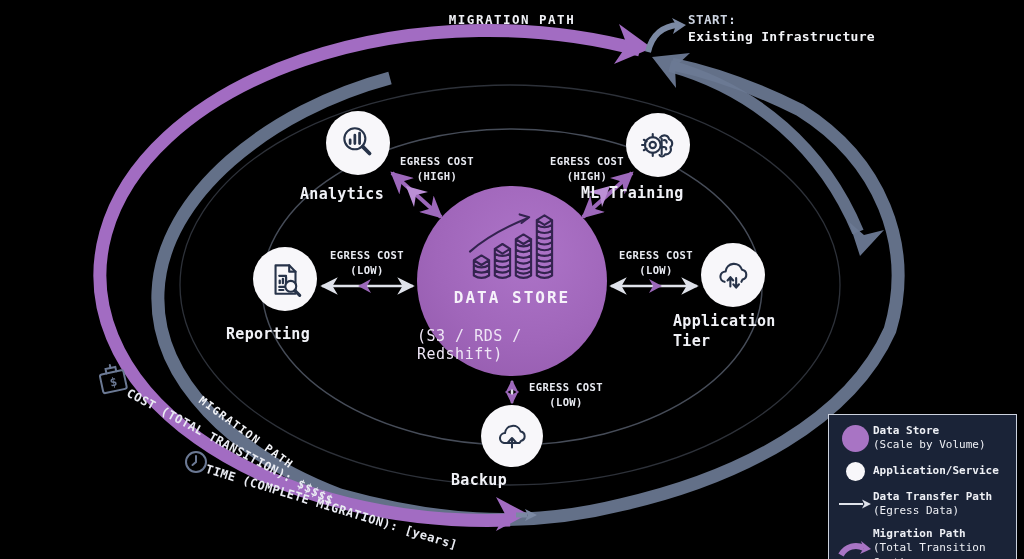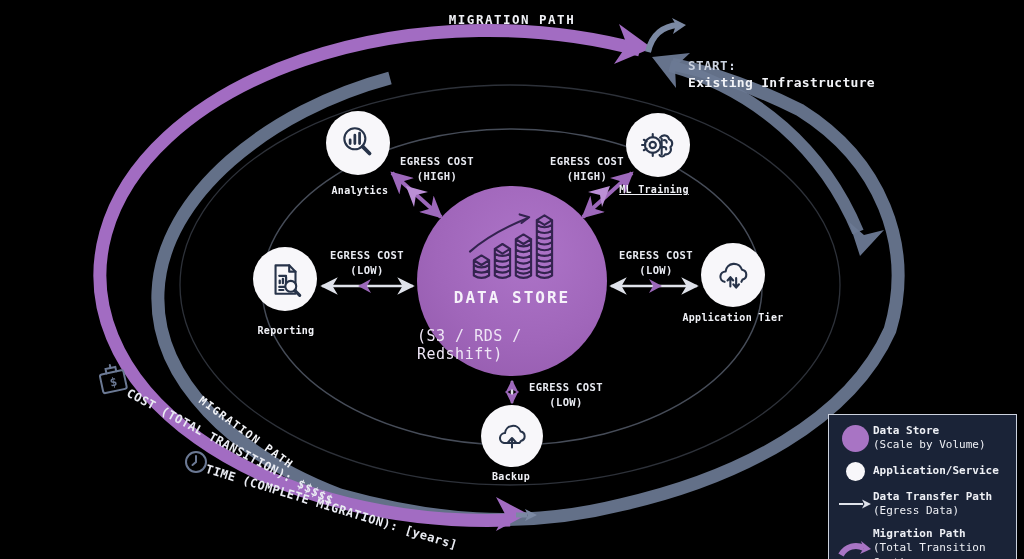--- a/index.html
+++ b/index.html
@@ -10,22 +10,22 @@
     color:#eceef3;
   }
   #bg-svg{position:absolute;left:0;top:0;z-index:1;}
   .abs{position:absolute;z-index:3;}
   .node{
     position:absolute;z-index:4;background:#f8f7fa;border-radius:50%;
     display:flex;align-items:center;justify-content:center;
     box-shadow:0 2px 6px rgba(0,0,0,.35);
   }
   .node-label{
-    position:absolute;z-index:4;text-align:center;
-    font-size:10px;font-weight:bold;color:#f0f1f6;letter-spacing:.3px;line-height:1.35;
+    position:absolute;z-index:4;
+    font-size:15px;font-weight:bold;color:#f0f1f6;letter-spacing:.3px;line-height:1.35;
   }
   .egress{
     position:absolute;z-index:4;text-align:center;
     font-size:10.5px;font-weight:bold;color:#e9ebf2;letter-spacing:.4px;line-height:1.4;
   }
   #datastore{
     position:absolute;left:417px;top:186px;width:190px;height:190px;border-radius:50%;
     background:radial-gradient(circle at 58% 35%, #ad74c8 0%, #a066ba 55%, #9259ab 100%);
     display:flex;flex-direction:column;align-items:center;z-index:4;
   }
@@ -106,21 +106,21 @@
     <polygon points="358,286 371,279 367,286 371,293" fill="#9d68bb"></polygon>
 
     <line x1="611" y1="286" x2="697" y2="286" stroke="#dfe2ea" stroke-width="2.5" marker-start="url(#mwhite)" marker-end="url(#mwhite)"></line>
     <polygon points="662,286 649,279 653,286 649,293" fill="#9d68bb"></polygon>
 
     <line x1="512" y1="381" x2="512" y2="403" stroke="#dfe2ea" stroke-width="2.5" marker-start="url(#mpurp)" marker-end="url(#mpurp)"></line>
   </svg>
 
   <div class="abs" id="top-migration-label">MIGRATION PATH</div>
 
-  <div class="abs" style="left:688px;top:12px;margin-top:46px;">
+  <div class="abs" style="left:688px;top:12px;">
     <div class="marker-title">START:</div>
     <div class="marker-sub">Existing Infrastructure</div>
   </div>
 
 
   <div id="datastore">
     <svg width="100" height="84" viewBox="0 0 100 88" style="margin-top:16px;" fill="none" stroke="#33234f" stroke-width="2.2" stroke-linecap="round" stroke-linejoin="round">
 
       <path d="M10 61 L18 56 L26 61 L18 66 Z M10 61 V77 M26 61 V77 M10 77 Q18 82 26 77 M10 66 Q18 71 26 66 M10 71.5 Q18 76.5 26 71.5"></path>
 
@@ -152,21 +152,21 @@
 
   <div class="node" style="left:626px;top:113px;width:64px;height:64px;">
     <svg width="42" height="42" viewBox="0 0 40 40" fill="none" stroke="#273349" stroke-width="2" stroke-linecap="round" stroke-linejoin="round">
       <circle cx="15" cy="20" r="7.5"></circle>
       <circle cx="15" cy="20" r="3"></circle>
       <path d="M15 9.5 V12.5 M15 27.5 V30.5 M6.5 15 L9.2 16.5 M6.5 25 L9.2 23.5 M4.8 20 H8"></path>
       <path d="M22 13 C24.5 9.5 30 10.5 30.5 14.5 C34 15.5 34.5 20 31.8 22 C33.5 25.5 30.5 29.5 26.8 28.8 C25.5 31.5 22.5 31.5 21.5 29.5"></path>
       <path d="M25.5 15.5 C27 15 28.5 16 28.2 17.8 M25 22 C26.5 21.5 28.2 22.5 27.8 24.2 M23.5 14 V29"></path>
     </svg>
   </div>
-  <div class="node-label" style="left:594px;top:183px;width:120px;text-decoration:underline;">ML Training</div>
+  <div class="node-label" style="left:581px;top:183px;width:120px;">ML Training</div>
   <div class="egress" style="left:527px;top:154px;width:120px;">
     <div>EGRESS COST</div>
     <div>(HIGH)</div>
   </div>
 
   <div class="node" style="left:253px;top:247px;width:64px;height:64px;">
     <svg width="42" height="42" viewBox="0 0 40 40" fill="none" stroke="#273349" stroke-width="2" stroke-linecap="round" stroke-linejoin="round">
       <path d="M11 7 H24 L30 13 V34 H11 Z"></path>
       <path d="M24 7 V13 H30"></path>
       <path d="M14.5 17 H21"></path>

